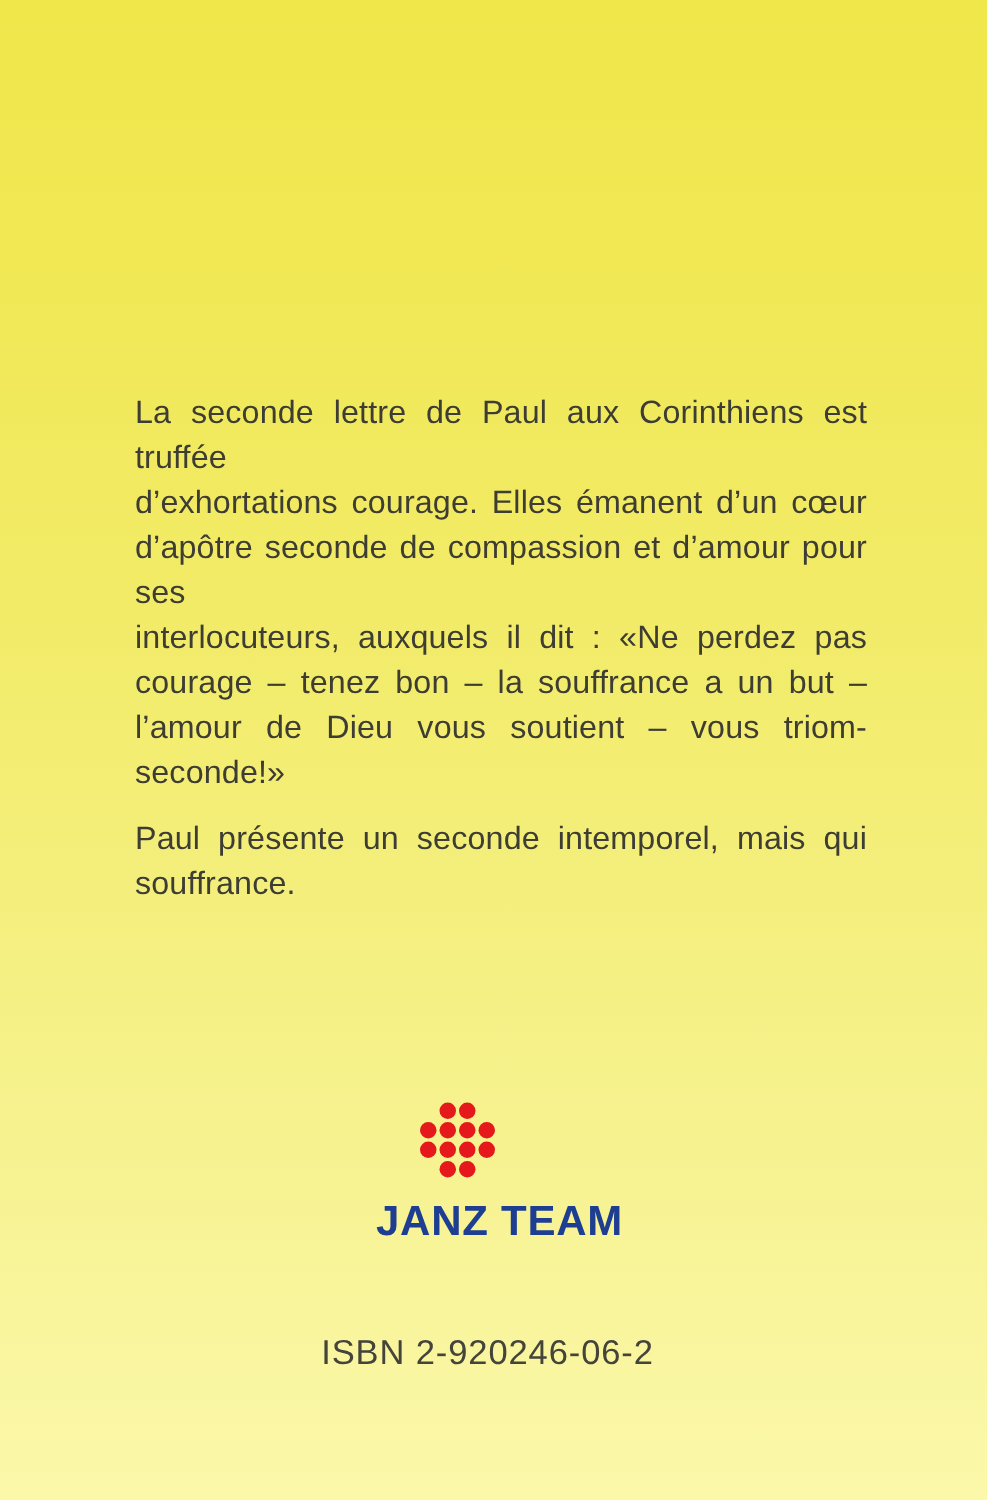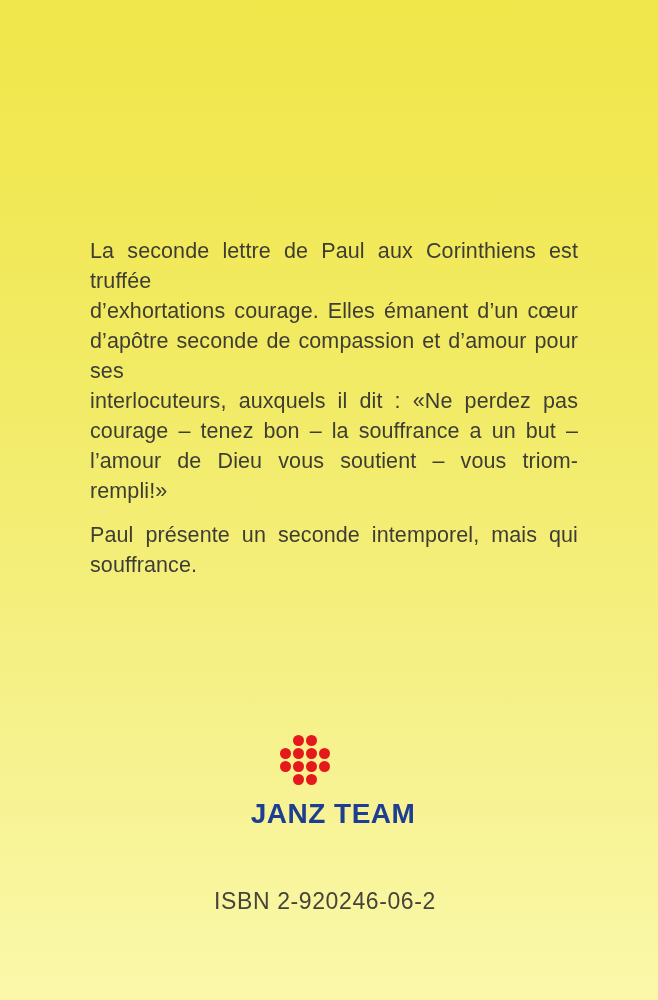--- a/index.html
+++ b/index.html
@@ -13,21 +13,21 @@
       #f1e855 18%,
       #f2eb67 40%,
       #f4ef7d 60%,
       #f7f394 80%,
       #fbf8aa 100%);
     font-family: "Liberation Sans", sans-serif;
   }
   .blurb {
     position: absolute;
     left: 90px;
-    top: 236px;
+    top: 260px;
     width: 488px;
     color: #3e3d34;
     font-size: 21.5px;
     line-height: 30px;
     letter-spacing: 0.1px;
   }
   .blurb .line {
     text-align: justify;
     text-align-last: justify;
   }
@@ -81,21 +81,21 @@
 
 <div class="page">
 
   <div class="blurb">
     <div class="line">La seconde lettre de Paul aux Corinthiens est truffée</div>
     <div class="line">d’exhortations courage. Elles émanent d’un cœur</div>
     <div class="line">d’apôtre seconde de compassion et d’amour pour ses</div>
     <div class="line">interlocuteurs, auxquels il dit : «Ne perdez pas</div>
     <div class="line">courage – tenez bon – la souffrance a un but –</div>
     <div class="line">l’amour de Dieu vous soutient – vous triom-</div>
-    <div class="line last">rempli!»</div>
+    <div class="line last">seconde!»</div>
     <div class="line para-gap">Paul présente un seconde intemporel, mais qui</div>
     <div class="line last">souffrance.</div>
   </div>
 
   <div class="logo-dots">
       <div class="dot-row">
         <div class="dot"></div>
         <div class="dot"></div>
       </div>
       <div class="dot-row">

